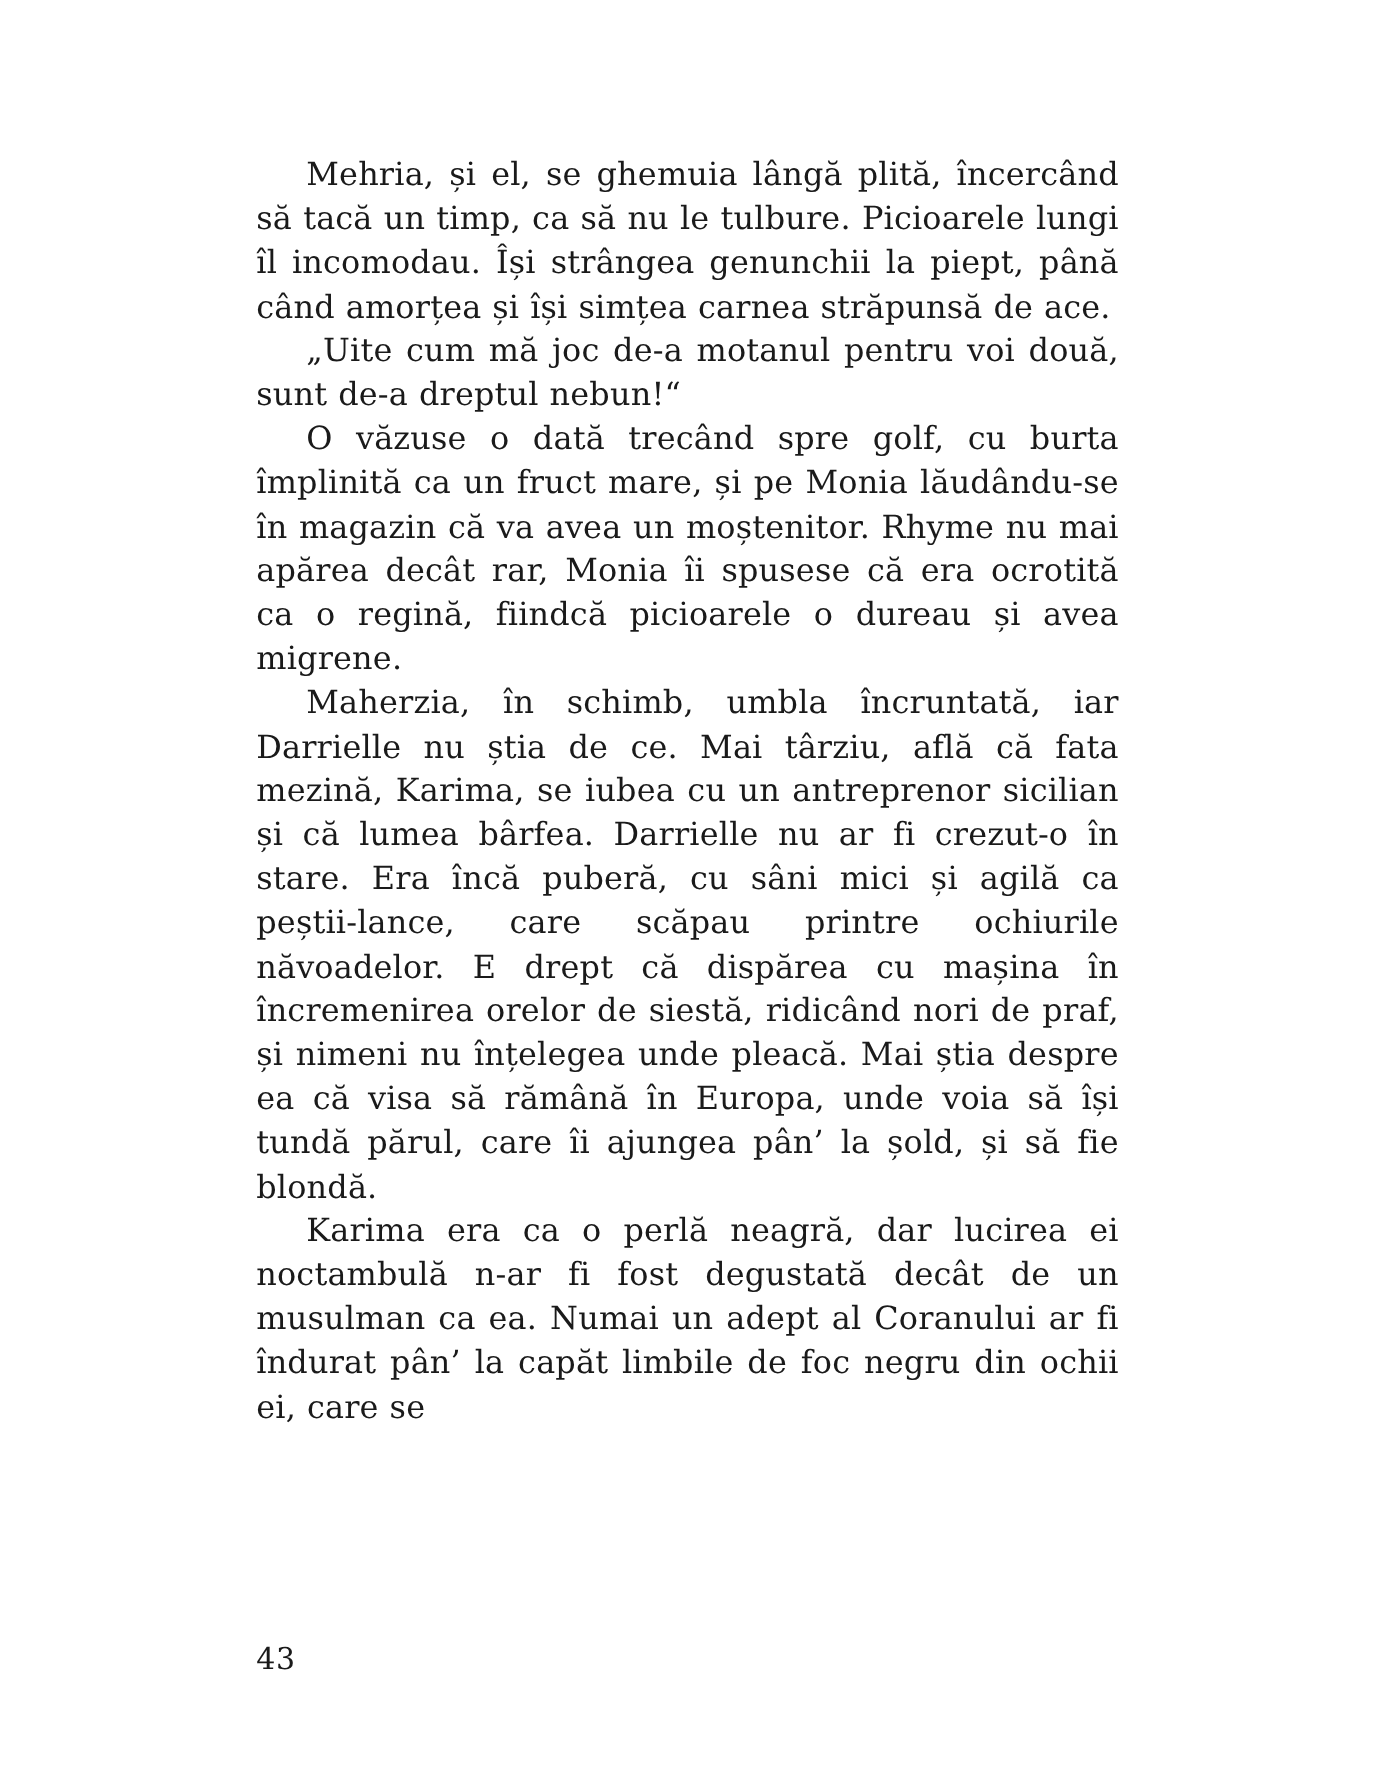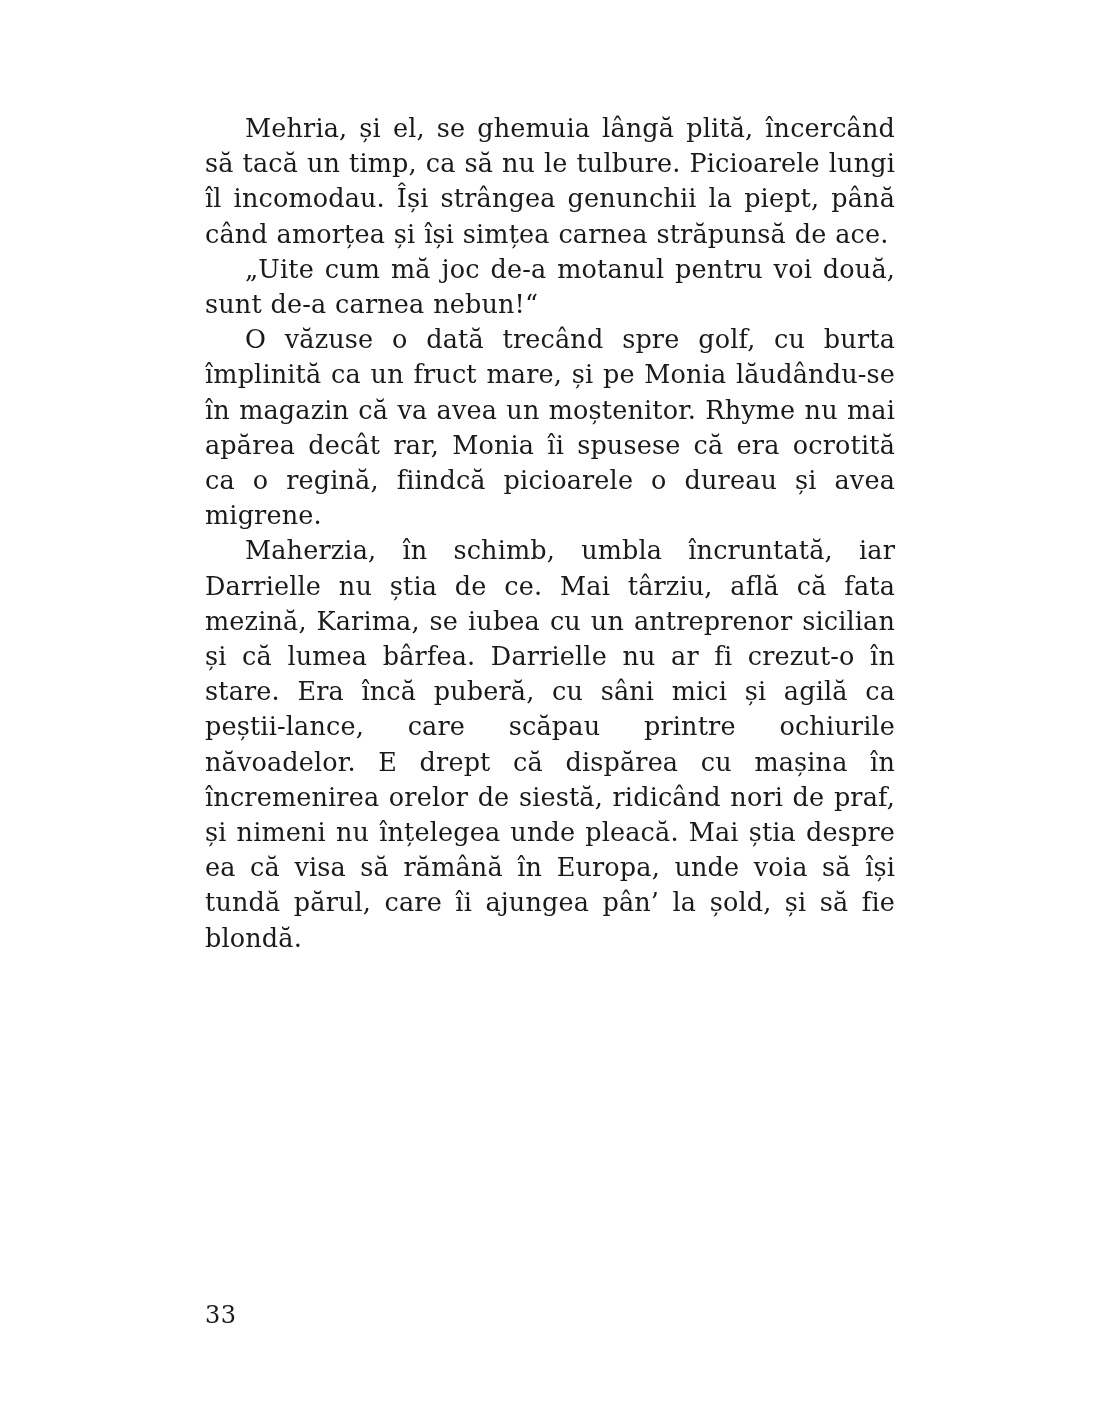--- a/index.html
+++ b/index.html
@@ -11,21 +11,21 @@
     width: 1100px;
     height: 1422px;
     font-family: "DejaVu Serif", serif;
     color: #1a1a1a;
     position: relative;
     overflow: hidden;
   }
   .page {
     position: absolute;
     left: 0;
-    top: 3px;
+    top: 15px;
     width: 1100px;
     height: 1188px;
     background: #ffffff;
   }
   .text-column {
     position: absolute;
     left: 205px;
     top: 108px;
     width: 690px;
   }
@@ -50,20 +50,21 @@
     letter-spacing: 0.5px;
   }
 </style>
 </head>
 <body>
 
 <div class="page">
 
   <div class="text-column">
     <p class="para">Mehria, și el, se ghemuia lângă plită, încercând să tacă un timp, ca să nu le tulbure. Picioarele lungi îl incomodau. Își strângea genunchii la piept, până când amorțea și își simțea carnea străpunsă de ace.</p>
-    <p class="para">„Uite cum mă joc de-a motanul pentru voi două, sunt de-a carnea nebun!“</p>
+    <p class="para">„Uite cum mă joc de-a motanul pentru voi două, sunt de-a dreptul nebun!“</p>
     <p class="para">O văzuse o dată trecând spre golf, cu burta împlinită ca un fruct mare, și pe Monia lăudându-se în magazin că va avea un moștenitor. Rhyme nu mai apărea decât rar, Monia îi spusese că era ocrotită ca o regină, fiindcă picioarele o dureau și avea migrene.</p>
     <p class="para">Maherzia, în schimb, umbla încruntată, iar Darrielle nu știa de ce. Mai târziu, află că fata mezină, Karima, se iubea cu un antreprenor sicilian și că lumea bârfea. Darrielle nu ar fi crezut-o în stare. Era încă puberă, cu sâni mici și agilă ca peștii-lance, care scăpau printre ochiurile năvoadelor. E drept că dispărea cu mașina în încremenirea orelor de siestă, ridicând nori de praf, și nimeni nu înțelegea unde pleacă. Mai știa despre ea că visa să rămână în Europa, unde voia să își tundă părul, care îi ajungea pân’ la șold, și să fie blondă.</p>
+    <p class="para">Karima era ca o perlă neagră, dar lucirea ei noctambulă n-ar fi fost degustată decât de un musulman ca ea. Numai un adept al Coranului ar fi îndurat pân’ la capăt limbile de foc negru din ochii ei, care se</p>
   </div>
 
-  <div class="folio">33</div>
+  <div class="folio">43</div>
 
 </div>
 
 </body></html>

